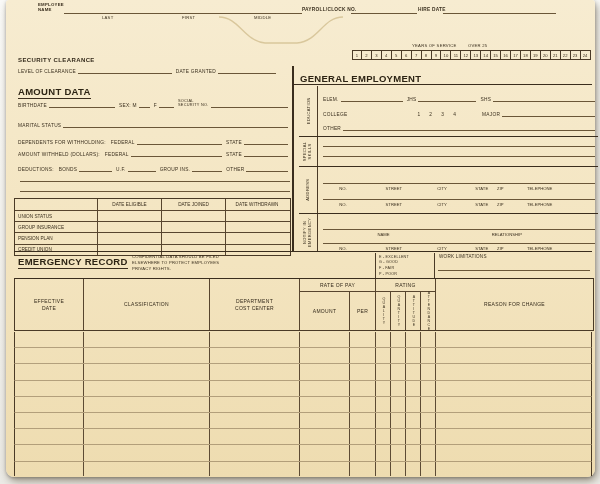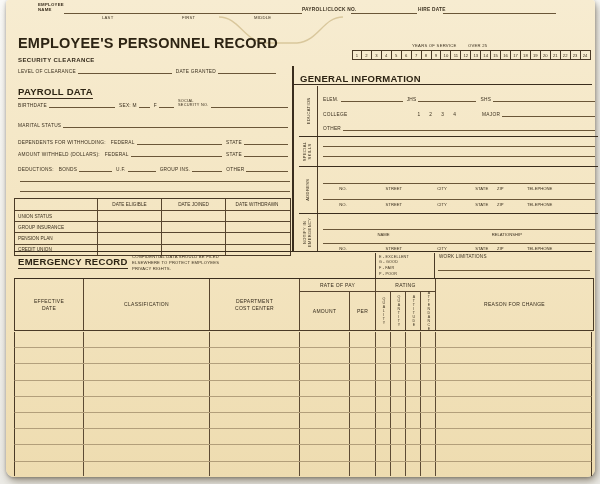--- a/index.html
+++ b/index.html
@@ -69,21 +69,20 @@
 NAME</div>
     <div class="abs" style="left:58px;top:4px;width:238px;height:9px;border-bottom:1px solid #6a5638;"></div>
     <span class="abs lbl tiny" style="left:96px;top:15px;">LAST</span>
     <span class="abs lbl tiny" style="left:176px;top:15px;">FIRST</span>
     <span class="abs lbl tiny" style="left:248px;top:15px;">MIDDLE</span>
     <span class="abs lbl" style="left:296px;top:7px;font-weight:700;">PAYROLL/CLOCK NO.</span>
     <div class="abs" style="left:345px;top:4px;width:66px;height:9px;border-bottom:1px solid #6a5638;"></div>
     <span class="abs lbl" style="left:412px;top:7px;font-weight:700;">HIRE DATE</span>
     <div class="abs" style="left:437px;top:4px;width:113px;height:9px;border-bottom:1px solid #6a5638;"></div>
 
-    <div class="abs h-title" style="left:12px;top:35px;">EMPLOYEE'S PERSONNEL RECORD</div>
 
     <span class="abs lbl tiny" style="left:406px;top:43px;">YEARS OF SERVICE</span>
     <span class="abs lbl tiny" style="left:462px;top:43px;">OVER 25</span>
     <div class="abs yos-boxes" style="left:346px;top:50px;">
       <span class="yos-box">1</span>
     <span class="yos-box">2</span>
         <span class="yos-box">3</span>
         <span class="yos-box">4</span>
         <span class="yos-box">5</span>
         <span class="yos-box">6</span>
@@ -108,21 +107,21 @@
       </div>
 
     <div class="abs" style="left:12px;top:57px;font-size:6px;font-weight:700;letter-spacing:.4px;">SECURITY CLEARANCE</div>
     <div class="row" style="left:12px;top:64px;width:258px;height:10px;">
       <span class="lbl">LEVEL OF CLEARANCE</span>
       <span class="ln fl"></span>
       <span class="lbl">DATE GRANTED</span>
       <span class="ln" style="width:58px;"></span>
     </div>
 
-    <div class="abs h-sec underlined" style="left:12px;top:86px;">PAYROLL DATA</div>
+    <div class="abs h-sec underlined" style="left:12px;top:86px;">AMOUNT DATA</div>
     <div class="row" style="left:12px;top:97px;width:270px;height:11px;">
       <span class="lbl">BIRTHDATE</span>
       <span class="ln" style="width:66px;"></span>
       <span class="lbl">SEX: M</span>
       <span class="ln" style="width:11px;"></span>
       <span class="lbl">F</span>
       <span class="ln" style="width:15px;"></span>
       <span class="lbl lbl-pre" style="font-size:3.9px;line-height:1.2;">SOCIAL
 SECURITY NO.</span>
       <span class="ln fl"></span>
@@ -189,21 +188,21 @@
           <div class="bt-c">CREDIT UNION</div>
           <div class="bt-c"></div>
           <div class="bt-c"></div>
           <div class="bt-c"></div>
         </div>
         </div>
     </div>
 
     <div class="abs" style="left:285.5px;top:66px;width:2px;height:185px;background:#3a2d1d;"></div>
 
-    <div class="abs h-sec" style="left:294px;top:73px;">GENERAL INFORMATION</div>
+    <div class="abs h-sec" style="left:294px;top:73px;">GENERAL EMPLOYMENT</div>
     <div class="abs thickline" style="left:287px;top:84px;width:299px;"></div>
 
     <div class="gi-sec" style="top:86px;height:51px;">
       <div class="gi-side">
         <span>EDUCATION</span>
       </div>
       <div class="gi-content">
         <div class="row" style="left:5px;top:7px;right:3px;height:9px;">
           <span class="lbl">ELEM.</span>
           <span class="ln" style="width:62px;"></span>

